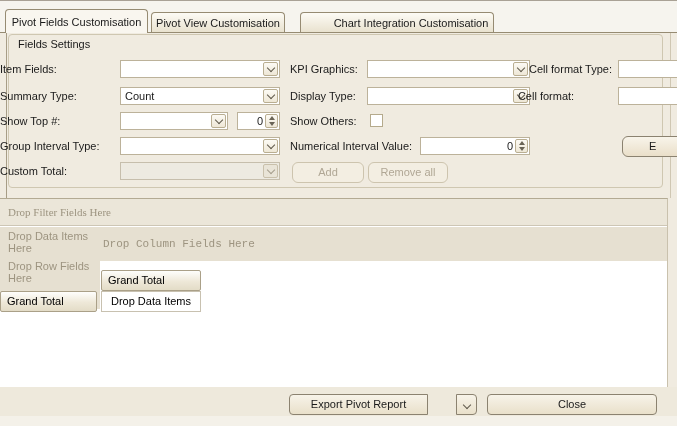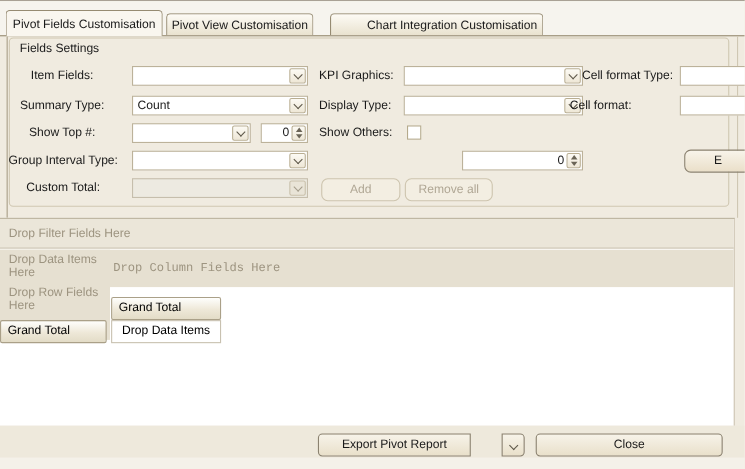--- a/index.html
+++ b/index.html
@@ -20,21 +20,21 @@
   }
   .tab.active{
     top:8px;height:24px;line-height:24px;background:#f9f6ef;z-index:3;
   }
   .pageL{left:6px;top:32px;width:1px;height:165px;background:#a79d86;}
   .pageR{left:670px;top:32px;width:1px;height:165px;background:#cfc7b3;}
   
   .groupbox{left:8px;top:33px;width:655px;height:154px;border:1px solid #cfc7b1;border-radius:4px;}
   .grouptitle{left:18px;top:37px;}
   
-  .lbl{width:113px;text-align:center;line-height:18px;}
+  .lbl{width:113px;text-align:left;line-height:18px;}
   .mlbl{line-height:18px;}
   .combo{height:18px;background:#fff;border:1px solid #bcb29a;}
   .combo .val{position:absolute;left:4px;top:0;right:18px;line-height:16px;white-space:nowrap;overflow:hidden;}
   .cbtn{position:absolute;right:1px;top:1px;width:15px;height:14px;
     background:linear-gradient(#fcfaf4,#eee7d6);border:1px solid #b9ae92;border-radius:2px;
     display:flex;align-items:center;justify-content:center;box-sizing:border-box;}
   .chev{display:inline-block;width:5px;height:5px;border-right:1px solid #5f594b;border-bottom:1px solid #5f594b;transform:rotate(45deg);margin-top:-3px;}
   .combo.disabled{background:#edeae1;border-color:#c6beac;}
   .combo.disabled .cbtn{background:#e9e4d7;border-color:#c9c0ab;}
   .combo.disabled .chev{border-color:#a59d8c;}
@@ -140,20 +140,21 @@
   <div class="abs mlbl" style="left:290px;top:111px;text-align:right;">Show Others:</div>
   <div class="abs checkbox" style="left:370px;top:113px;"></div>
 
   <div class="abs lbl" style="left:0;top:136px;width:115px;">Group Interval Type:</div>
   <div class="abs combo" style="left:120px;top:136px;width:160px;">
     <span class="val"></span>
     <span class="cbtn">
         <span class="chev"></span>
       </span>
   </div>
+  <div class="abs mlbl" style="left:290px;top:136px;">Numerical Interval Value:</div>
   <div class="abs spinbox" style="left:420px;top:136px;width:110px;">
     <span class="spinval">0</span>
     <span class="spincol">
         <span class="arr-up"></span>
         <span class="arr-dn"></span>
       </span>
   </div>
   <div class="abs btn" style="left:622px;top:135px;width:90px;text-align:left;padding-left:26px;">
     <span>E</span>
   </div>
@@ -167,21 +168,21 @@
   </div>
   <div class="abs btn disabled" style="left:292px;top:161px;width:72px;">
     <span>Add</span>
   </div>
   <div class="abs btn disabled" style="left:368px;top:161px;width:80px;">
     <span>Remove all</span>
   </div>
 
   <div class="abs pivot">
     <div class="abs" style="left:0;top:0;width:667px;height:27px;background:#ebe6d9;border-bottom:1px solid #cdc6b5;">
-      <span class="abs hint" style="left:8px;top:7px;">Drop Filter Fields Here</span>
+      <span class="abs hint" style="left:8px;top:7px;font-family:Liberation Serif, serif;">Drop Filter Fields Here</span>
     </div>
     <div class="abs" style="left:0;top:28px;width:667px;height:34px;background:#e6e0d1;font-family:Liberation Mono, monospace;">
       <span class="abs hint" style="left:103px;top:11px;">Drop Column Fields Here</span>
     </div>
     <div class="abs" style="left:0;top:28px;width:100px;height:82px;background:#e6e0d1;"></div>
     <div class="abs hint" style="left:8px;top:31px;width:88px;">Drop Data Items Here</div>
     <div class="abs hint" style="left:8px;top:61px;width:88px;">Drop Row Fields Here</div>
     <div class="abs hcell" style="left:101px;top:71px;width:100px;height:21px;">
       <span>Grand Total</span>
     </div>

